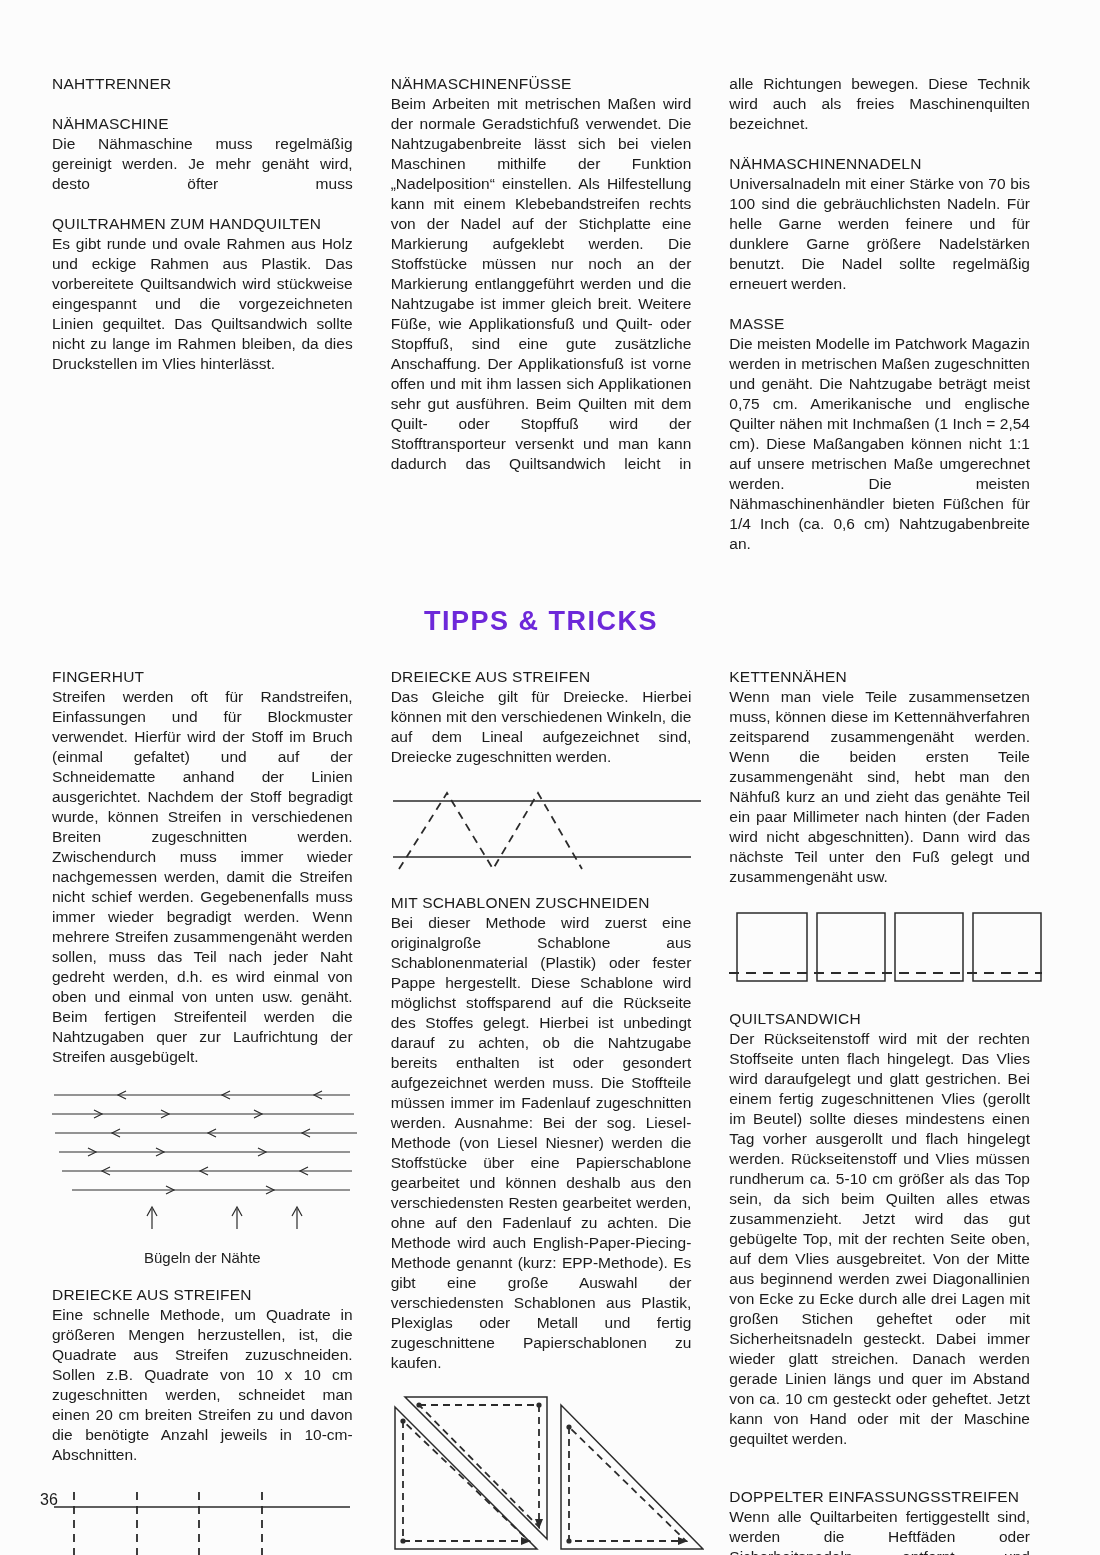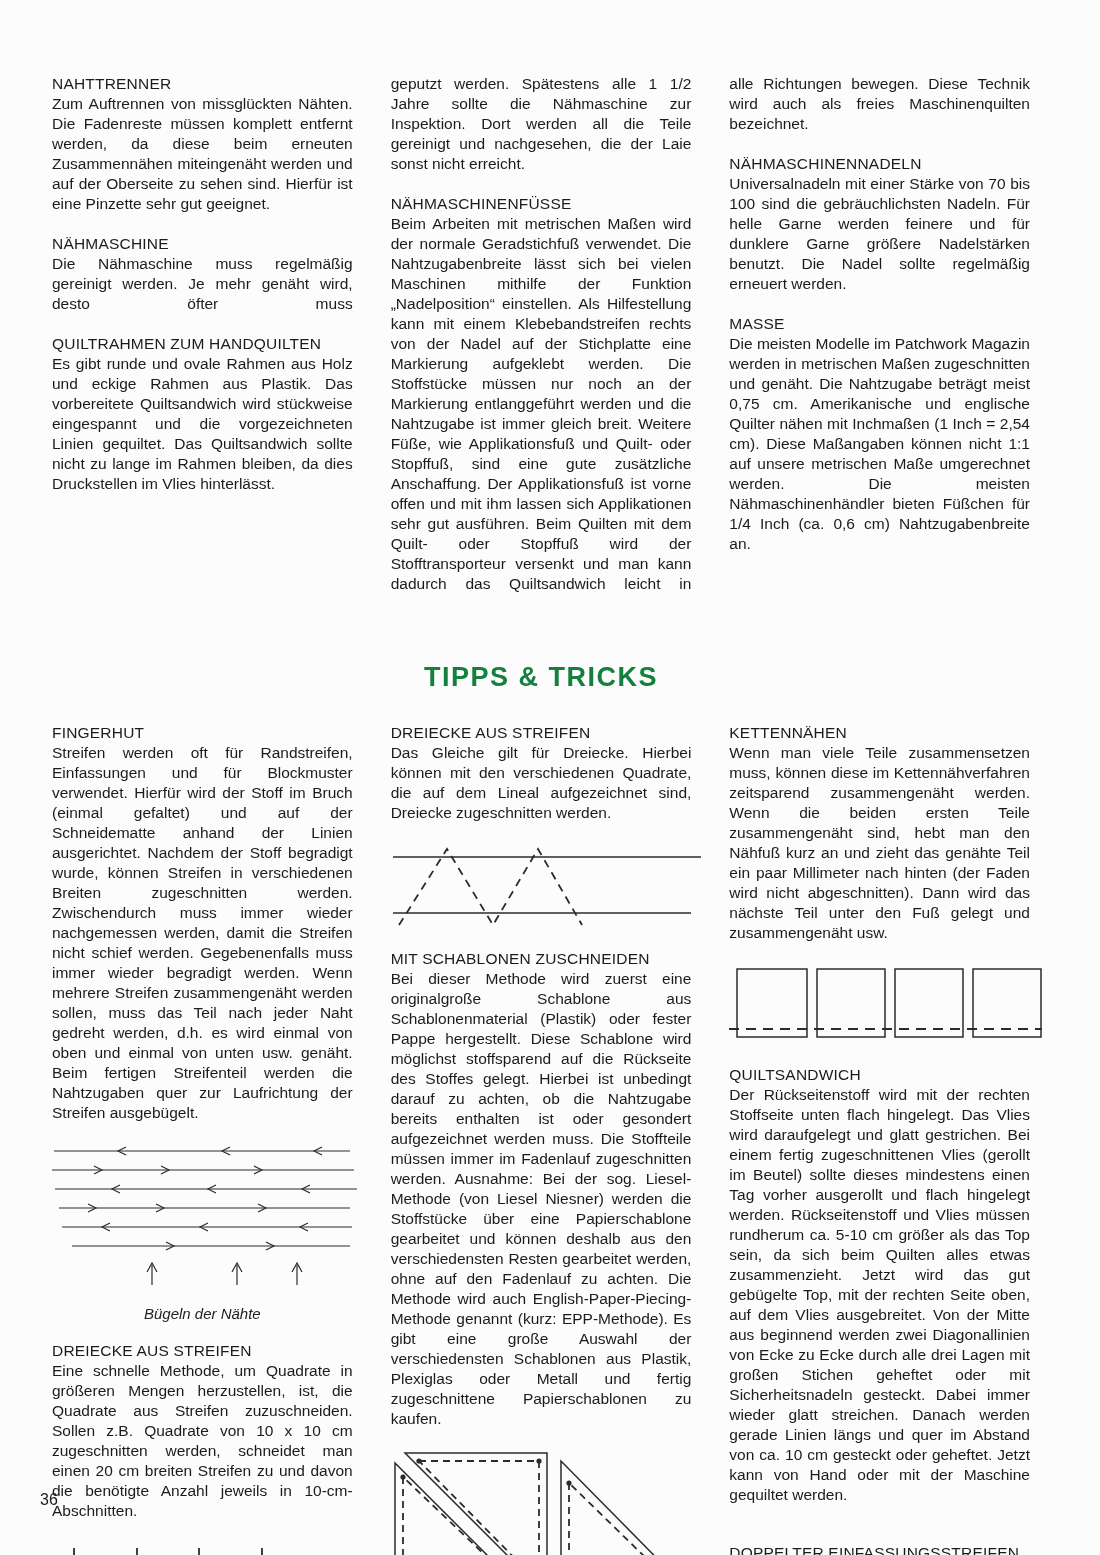--- a/index.html
+++ b/index.html
@@ -21,56 +21,54 @@
     letter-spacing:.2px;white-space:nowrap;
   }
   .sec-b{
     font-size:15.5px;line-height:20px;margin:0;
     text-align:justify;hyphens:manual;
   }
   .cont{margin-bottom:20px;}
   .flow-out{text-align-last:justify;}
   .main-title{
     font-size:27px;font-weight:700;letter-spacing:1.5px;
-    text-align:center;margin:48px 0 30px 0;color:#15803d;
+    text-align:center;margin:32px 0 30px 0;color:#6d28d9;
   }
   .diagram{display:block;margin:12px 0 18px 0;}
   .diagram.tight{margin:10px 0 14px 0;}
-  .caption{font-size:15px;line-height:18px;text-align:center;margin:-6px 0 18px 0;color:#222;font-style:italic;}
+  .caption{font-size:15px;line-height:18px;text-align:center;margin:-6px 0 18px 0;color:#222;}
   .pagenum{position:absolute;left:40px;bottom:46px;font-size:16px;color:#1b1b1b;}
   .ln{stroke:#2b2b2b;stroke-width:1.5;fill:none;}
   .ln-thin{stroke:#2b2b2b;stroke-width:1.2;fill:none;}
   .dash{stroke:#2b2b2b;stroke-width:1.8;fill:none;}
   .dot{fill:#2b2b2b;stroke:none;}
 </style>
 </head>
 <body>
 
 <div class="page">
   <div class="content">
 
     <div class="row">
 
       <div class="col">
         <div class="sec">
           <h3 class="sec-h">NAHTTRENNER</h3>
-          <p class="sec-b">Zum Auftrennen von missglückten Nähten. Die Fadenreste müssen komplett entfernt werden, da diese beim erneuten Zusammennähen miteingenäht werden und auf der Oberseite zu sehen sind. Hierfür ist eine Pinzette sehr gut geeignet.</p>
         </div>
         <div class="sec">
           <h3 class="sec-h">NÄHMASCHINE</h3>
           <p class="sec-b flow-out">Die Nähmaschine muss regelmäßig gereinigt werden. Je mehr genäht wird, desto öfter muss</p>
         </div>
         <div class="sec">
           <h3 class="sec-h">QUILTRAHMEN ZUM HANDQUILTEN</h3>
           <p class="sec-b">Es gibt runde und ovale Rahmen aus Holz und eckige Rahmen aus Plastik. Das vorbereitete Quiltsandwich wird stückweise eingespannt und die vorgezeichneten Linien gequiltet. Das Quiltsandwich sollte nicht zu lange im Rahmen bleiben, da dies Druckstellen im Vlies hinterlässt.</p>
         </div>
       </div>
 
       <div class="col">
-        <p class="sec-b cont">geputzt werden. Spätestens alle 1 1/2 Jahre sollte die Nähmaschine zur Inspektion. Dort werden all die Teile gereinigt und nachgesehen, die der Laie sonst nicht erreicht.</p>
         <div class="sec">
           <h3 class="sec-h">NÄHMASCHINENFÜSSE</h3>
           <p class="sec-b flow-out">Beim Arbeiten mit metrischen Maßen wird der normale Geradstichfuß verwendet. Die Nahtzugabenbreite lässt sich bei vielen Maschinen mithilfe der Funktion „Nadelposition“ einstellen. Als Hilfestellung kann mit einem Klebebandstreifen rechts von der Nadel auf der Stichplatte eine Markierung aufgeklebt werden. Die Stoffstücke müssen nur noch an der Markierung entlanggeführt werden und die Nahtzugabe ist immer gleich breit. Weitere Füße, wie Applikationsfuß und Quilt- oder Stopffuß, sind eine gute zusätzliche Anschaffung. Der Applikationsfuß ist vorne offen und mit ihm lassen sich Applikationen sehr gut ausführen. Beim Quilten mit dem Quilt- oder Stopffuß wird der Stofftransporteur versenkt und man kann dadurch das Quiltsandwich leicht in</p>
         </div>
       </div>
 
       <div class="col">
         <p class="sec-b cont">alle Richtungen bewegen. Diese Technik wird auch als freies Maschinenquilten bezeichnet.</p>
         <div class="sec">
           <h3 class="sec-h">NÄHMASCHINENNADELN</h3>
@@ -127,21 +125,21 @@
           <line class="dash" stroke-dasharray="8 6" x1="22" y1="7" x2="22" y2="97"></line>
           <line class="dash" stroke-dasharray="8 6" x1="85" y1="7" x2="85" y2="97"></line>
           <line class="dash" stroke-dasharray="8 6" x1="147" y1="7" x2="147" y2="97"></line>
           <line class="dash" stroke-dasharray="8 6" x1="210" y1="7" x2="210" y2="97"></line>
         </svg>
       </div>
 
       <div class="col">
         <div class="sec">
           <h3 class="sec-h">DREIECKE AUS STREIFEN</h3>
-          <p class="sec-b">Das Gleiche gilt für Dreiecke. Hierbei können mit den verschiedenen Quadrate, die auf dem Lineal aufgezeichnet sind, Dreiecke zugeschnitten werden.</p>
+          <p class="sec-b">Das Gleiche gilt für Dreiecke. Hierbei können mit den verschiedenen Winkeln, die auf dem Lineal aufgezeichnet sind, Dreiecke zugeschnitten werden.</p>
         </div>
 
         <svg class="diagram" width="313" height="88" viewBox="0 0 313 88">
           <line class="ln" x1="2" y1="14" x2="310" y2="14"></line>
           <line class="ln" x1="2" y1="70" x2="300" y2="70"></line>
           <polyline class="dash" stroke-dasharray="8 6" points="8,82 56,6 102,82 147,6 191,82"></polyline>
         </svg>
 
         <div class="sec">
           <h3 class="sec-h">MIT SCHABLONEN ZUSCHNEIDEN</h3>

